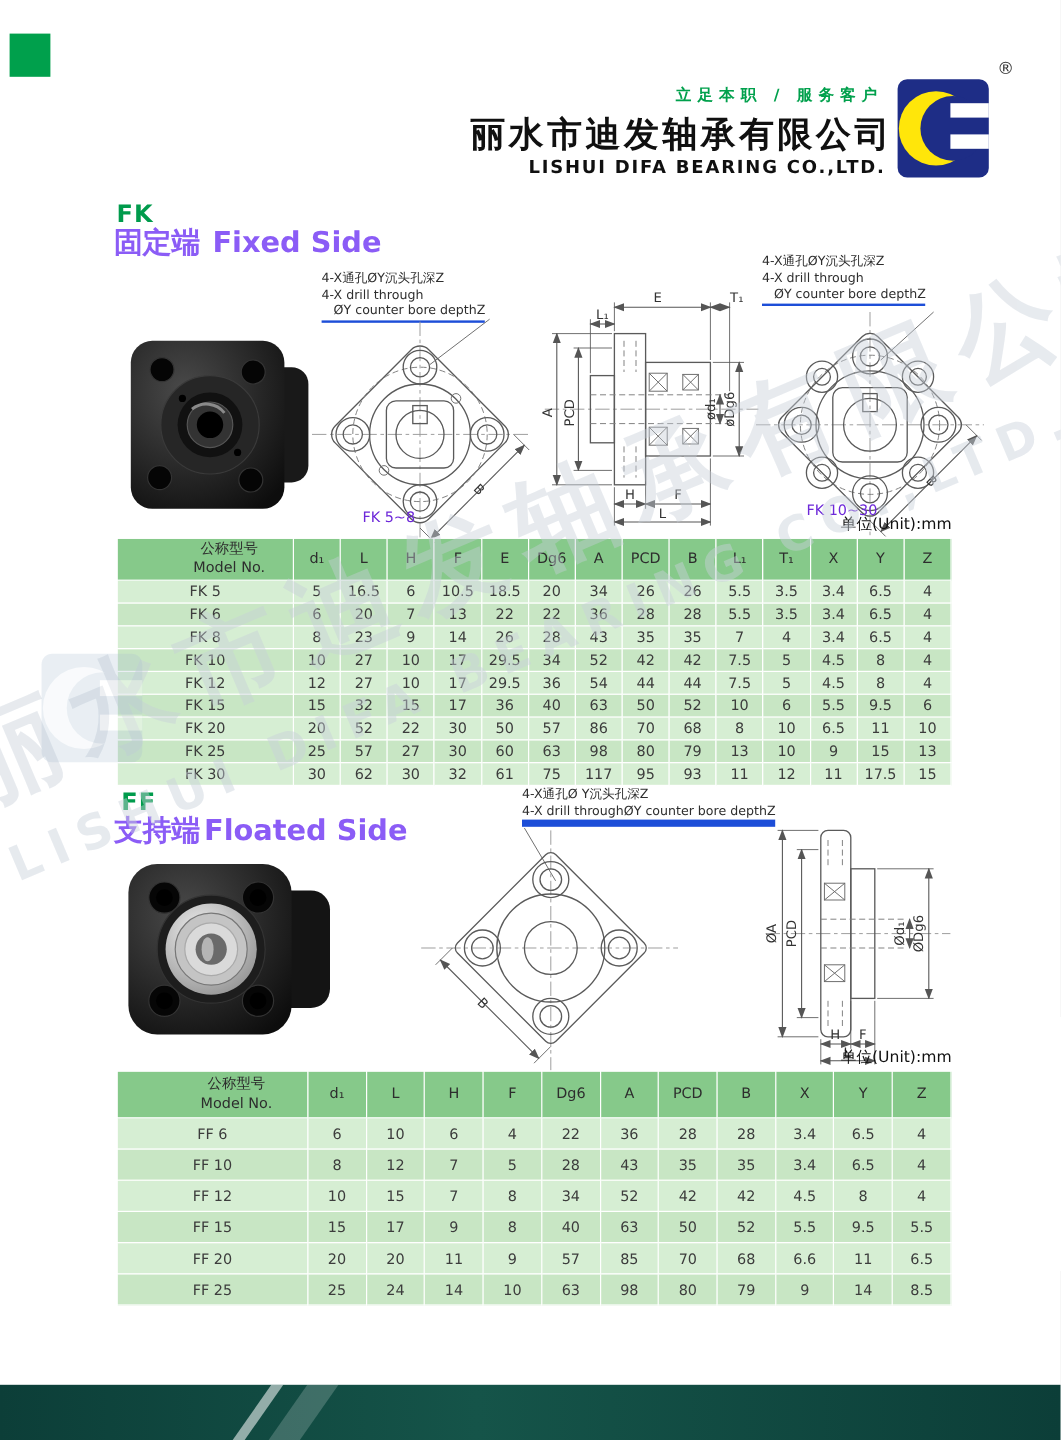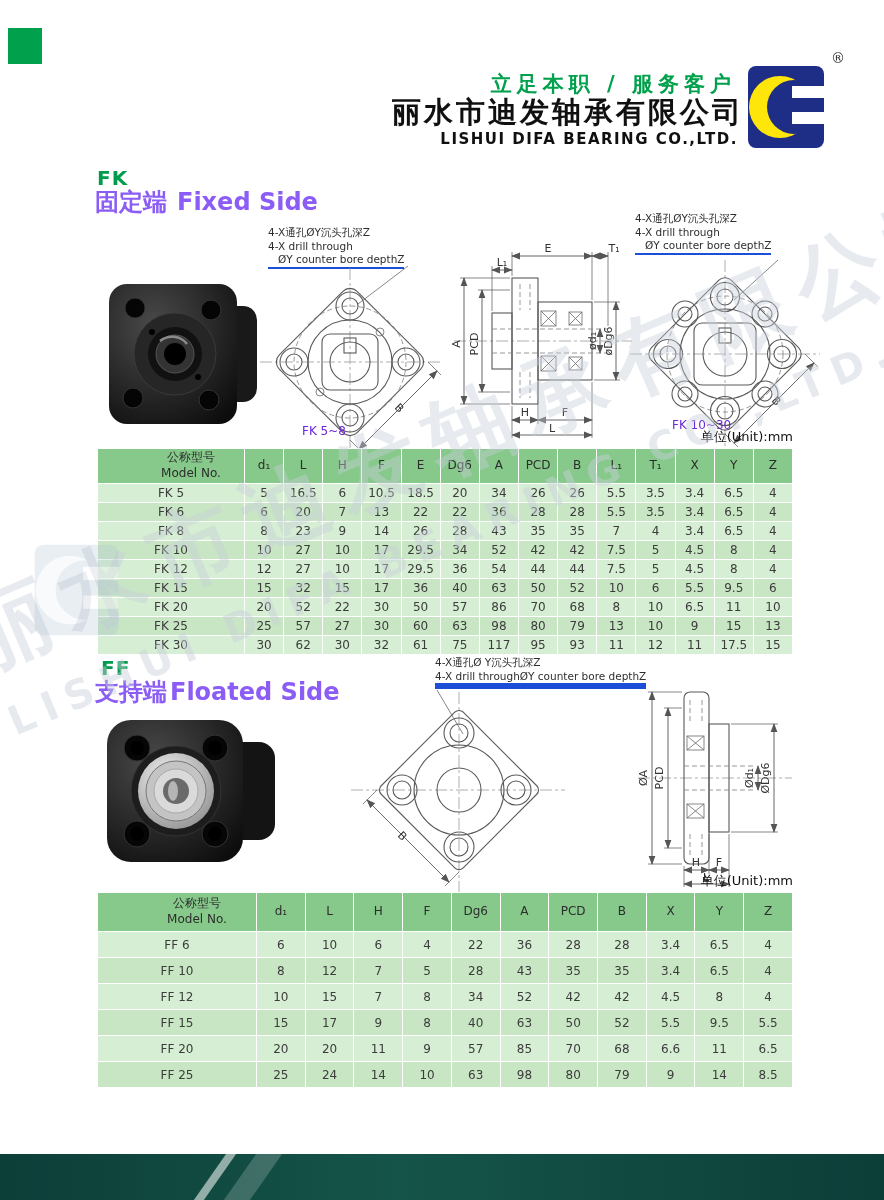--- a/index.html
+++ b/index.html
@@ -3,21 +3,21 @@
 <meta charset="utf-8">
 <style>
   html,body{margin:0;padding:0;background:#e8e8e8;}
   .page{position:relative;width:884px;height:1200px;background:#ffffff;overflow:hidden;
         font-family:"DejaVu Sans","Liberation Sans",sans-serif;margin:0 auto;}
   .abs{position:absolute;}
 
   
   .corner-mark{position:absolute;left:8px;top:28px;width:34px;height:36px;background:#00a04c;}
   .slogan{position:absolute;left:0;right:148px;top:70px;text-align:right;color:#00a04c;
-          font-weight:bold;font-size:21px;letter-spacing:5px;}
+          font-weight:bold;font-size:13px;letter-spacing:5px;}
   .company-cn{position:absolute;left:0;right:140px;top:93px;text-align:right;color:#101010;
           font-weight:bold;font-size:29px;letter-spacing:3px;}
   .company-en{position:absolute;left:0;right:146px;top:130px;text-align:right;color:#101010;
           font-weight:bold;font-size:15px;letter-spacing:1.5px;}
   .logo{position:absolute;left:742px;top:62px;width:86px;height:90px;}
   .regmark{position:absolute;left:831px;top:50px;font-size:14px;color:#333;}
 
   
   .sec-code{position:absolute;color:#009b4c;font-weight:bold;font-size:20px;letter-spacing:1px;}
   .sec-title{position:absolute;color:#8b5cf6;font-weight:bold;font-size:24px;}

